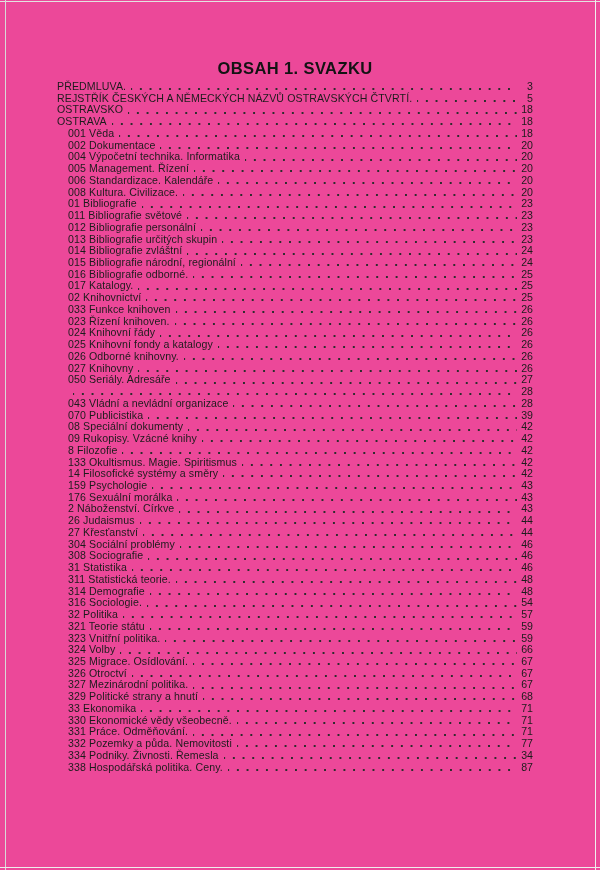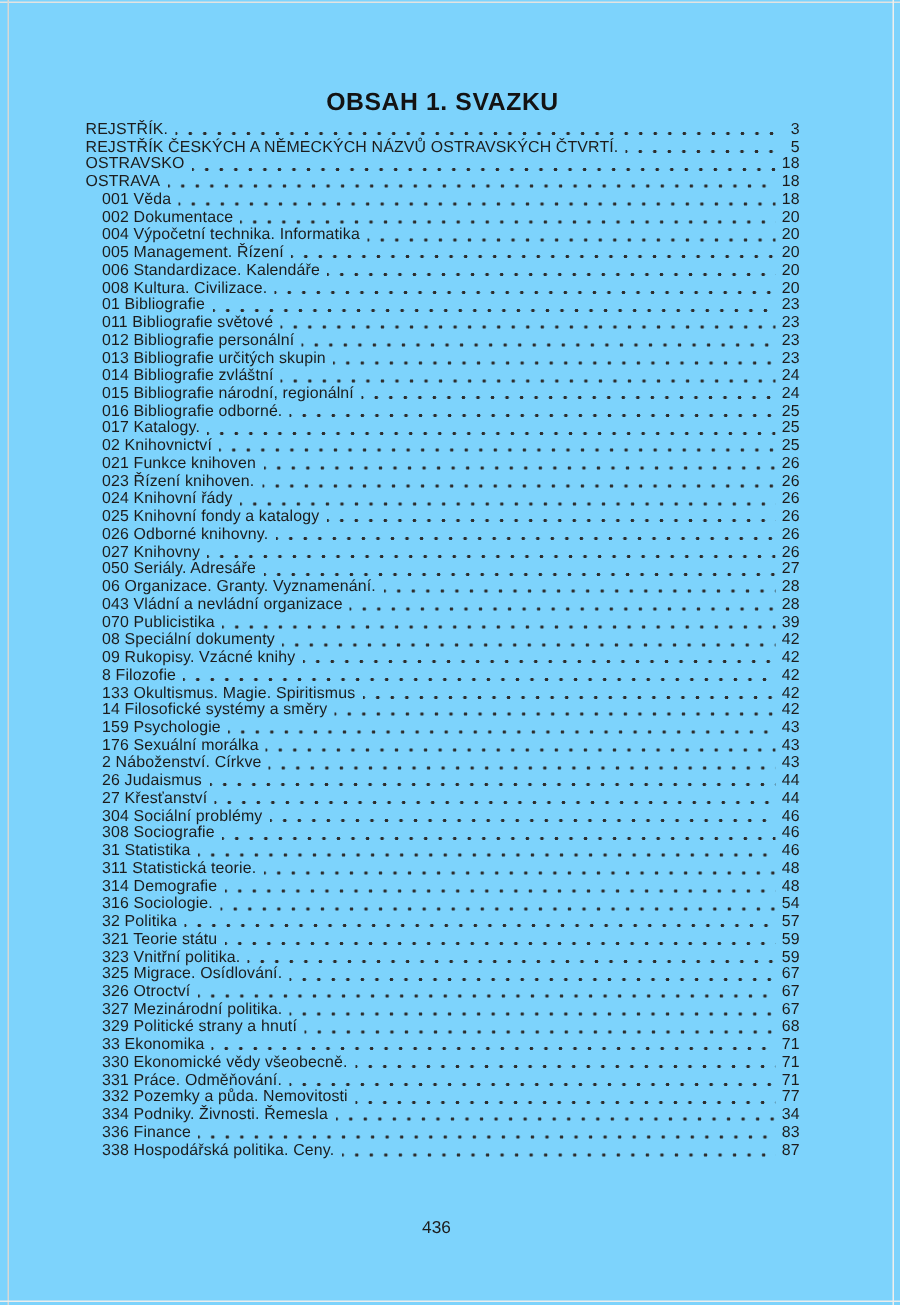--- a/index.html
+++ b/index.html
@@ -7,21 +7,21 @@
     padding: 0;
     width: 600px;
     height: 870px;
     background: #ffffff;
     font-family: "Liberation Sans", sans-serif;
     overflow: hidden;
   }
   .page {
     position: absolute;
     inset: 0;
-    background: #7dd3fc;
+    background: #ec4899;
     color: #1e1e1e;
   }
   .edge-top {
     position: absolute; left: 0; right: 0; top: 1px; height: 1px;
     background: #e3e3e1;
   }
   .edge-left {
     position: absolute; left: 5px; top: 0; bottom: 0; width: 1px;
     background: #d8d8d6;
   }
@@ -92,21 +92,21 @@
 <div class="page">
   <div class="edge-top"></div>
   <div class="edge-left"></div>
   <div class="edge-right"></div>
   <div class="edge-bottom"></div>
 
   <h1 class="title">OBSAH 1. SVAZKU</h1>
 
   <div class="toc" id="toc">
   <div class="row">
-    <span class="label">REJSTŘÍK.</span>
+    <span class="label">PŘEDMLUVA.</span>
     <span class="leader"></span>
     <span class="pagenum">3</span>
   </div>
 
 
   <div class="row">
     <span class="label">REJSTŘÍK ČESKÝCH A NĚMECKÝCH NÁZVŮ OSTRAVSKÝCH ČTVRTÍ.</span>
     <span class="leader"></span>
     <span class="pagenum">5</span>
   </div>
@@ -207,21 +207,21 @@
     <span class="pagenum">25</span>
   </div>
 
   <div class="row l1">
     <span class="label">02 Knihovnictví</span>
     <span class="leader"></span>
     <span class="pagenum">25</span>
   </div>
 
   <div class="row l1">
-    <span class="label">021 Funkce knihoven</span>
+    <span class="label">033 Funkce knihoven</span>
     <span class="leader"></span>
     <span class="pagenum">26</span>
   </div>
 
   <div class="row l1">
     <span class="label">023 Řízení knihoven.</span>
     <span class="leader"></span>
     <span class="pagenum">26</span>
   </div>
 
@@ -249,21 +249,20 @@
     <span class="pagenum">26</span>
   </div>
 
   <div class="row l1">
     <span class="label">050 Seriály. Adresáře</span>
     <span class="leader"></span>
     <span class="pagenum">27</span>
   </div>
 
   <div class="row l1">
-    <span class="label">06 Organizace. Granty. Vyznamenání.</span>
     <span class="leader"></span>
     <span class="pagenum">28</span>
   </div>
 
   <div class="row l1">
     <span class="label">043 Vládní a nevládní organizace</span>
     <span class="leader"></span>
     <span class="pagenum">28</span>
   </div>
 
@@ -381,20 +380,25 @@
     <span class="leader"></span>
     <span class="pagenum">59</span>
   </div>
 
   <div class="row l1">
     <span class="label">323 Vnitřní politika.</span>
     <span class="leader"></span>
     <span class="pagenum">59</span>
   </div>
 
+  <div class="row l1">
+    <span class="label">324 Volby</span>
+    <span class="leader"></span>
+    <span class="pagenum">66</span>
+  </div>
 
   <div class="row l1">
     <span class="label">325 Migrace. Osídlování.</span>
     <span class="leader"></span>
     <span class="pagenum">67</span>
   </div>
 
   <div class="row l1">
     <span class="label">326 Otroctví</span>
     <span class="leader"></span>
@@ -436,27 +440,21 @@
     <span class="leader"></span>
     <span class="pagenum">77</span>
   </div>
 
   <div class="row l1">
     <span class="label">334 Podniky. Živnosti. Řemesla</span>
     <span class="leader"></span>
     <span class="pagenum">34</span>
   </div>
 
-  <div class="row l1">
-    <span class="label">336 Finance</span>
-    <span class="leader"></span>
-    <span class="pagenum">83</span>
-  </div>
 
   <div class="row l1">
     <span class="label">338 Hospodářská politika. Ceny.</span>
     <span class="leader"></span>
     <span class="pagenum">87</span>
   </div>
 </div>
 
-  <div class="footer">436</div>
 </div>
 
 </body></html>

